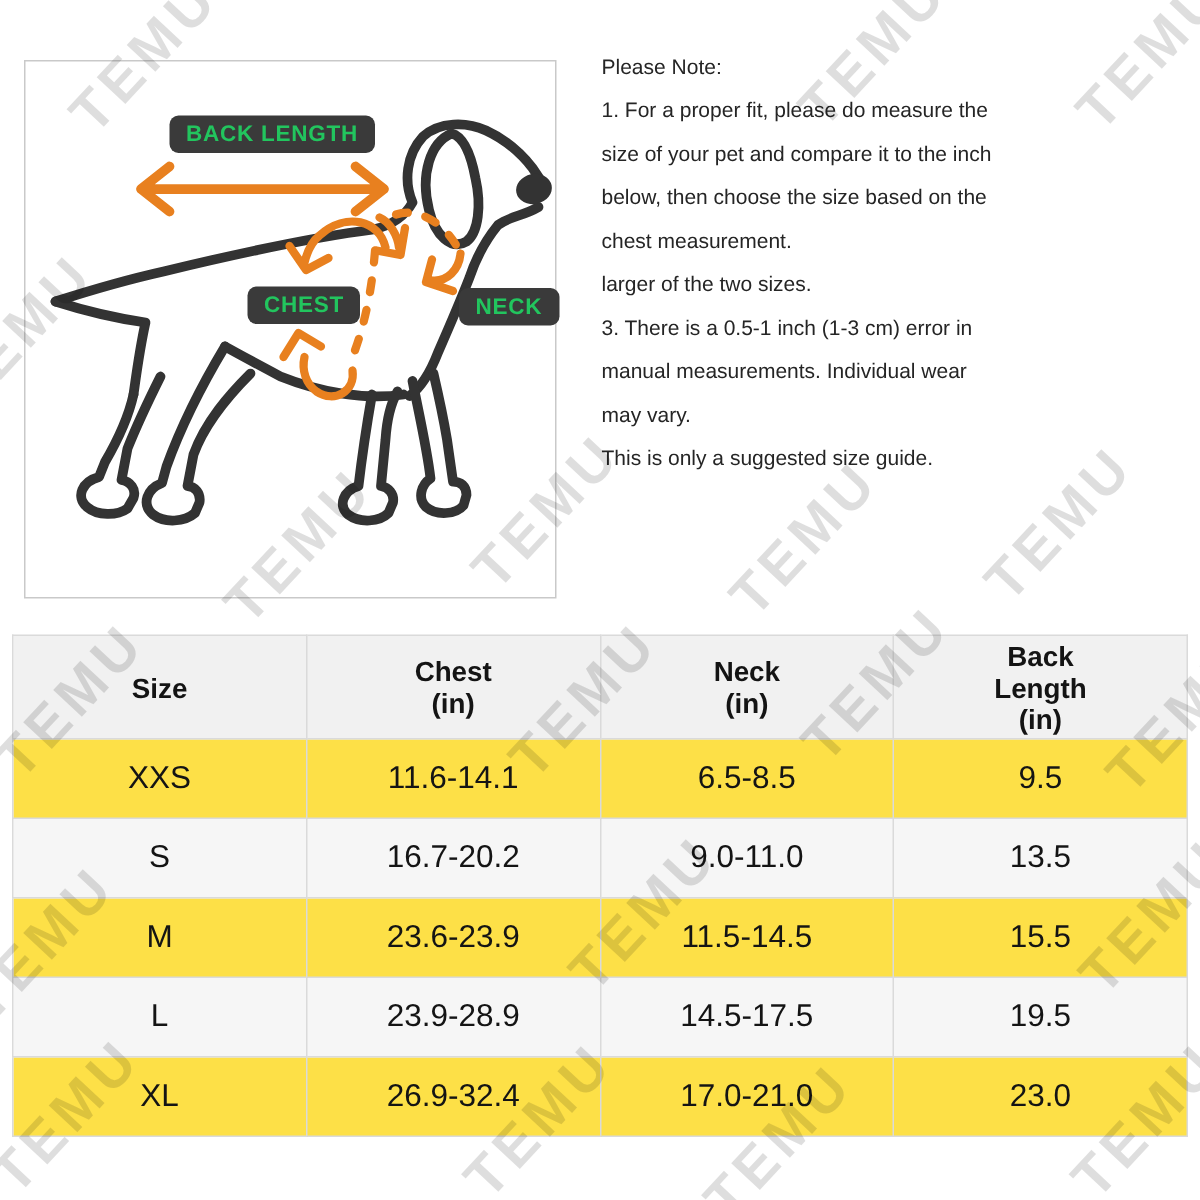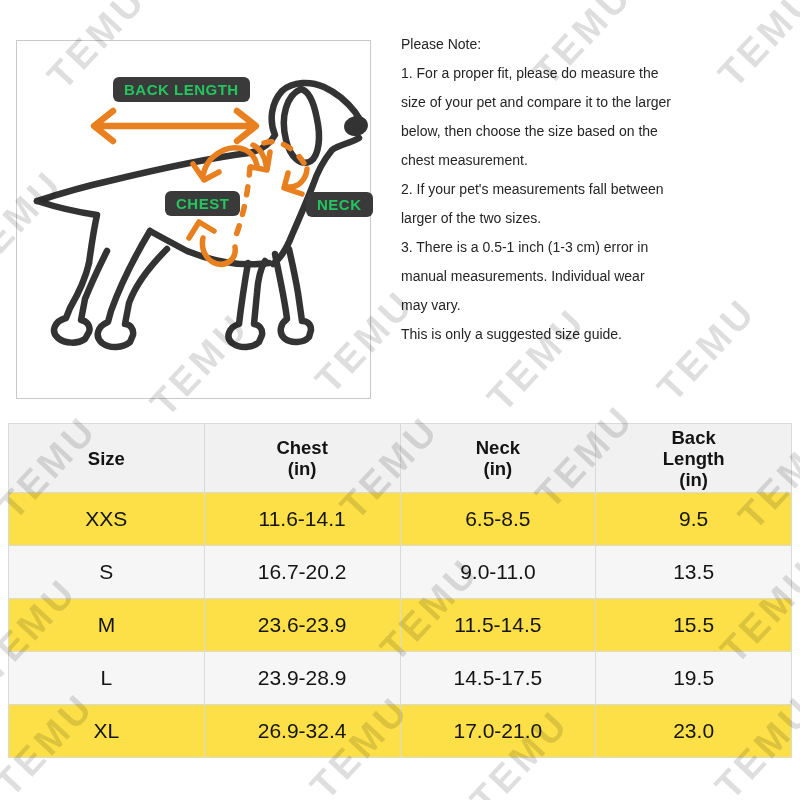--- a/index.html
+++ b/index.html
@@ -127,27 +127,26 @@
   <div class="tag-label lbl-chest">CHEST</div>
   <div class="tag-label lbl-neck">NECK</div>
 </div>
 
 <div class="note">
 
     <div class="note-line">Please Note:</div>
 
     <div class="note-line">1. For a proper fit, please do measure the</div>
 
-    <div class="note-line">size of your pet and compare it to the larger</div>
+    <div class="note-line">size of your pet and compare it to the inch</div>
 
     <div class="note-line">below, then choose the size based on the</div>
 
     <div class="note-line">chest measurement.</div>
 
-    <div class="note-line">2. If your pet's measurements fall between</div>
 
 
     <div class="note-line">larger of the two sizes.</div>
 
     <div class="note-line">3. There is a 0.5-1 inch (1-3 cm) error in</div>
 
     <div class="note-line">manual measurements. Individual wear</div>
 
     <div class="note-line">may vary.</div>
 

